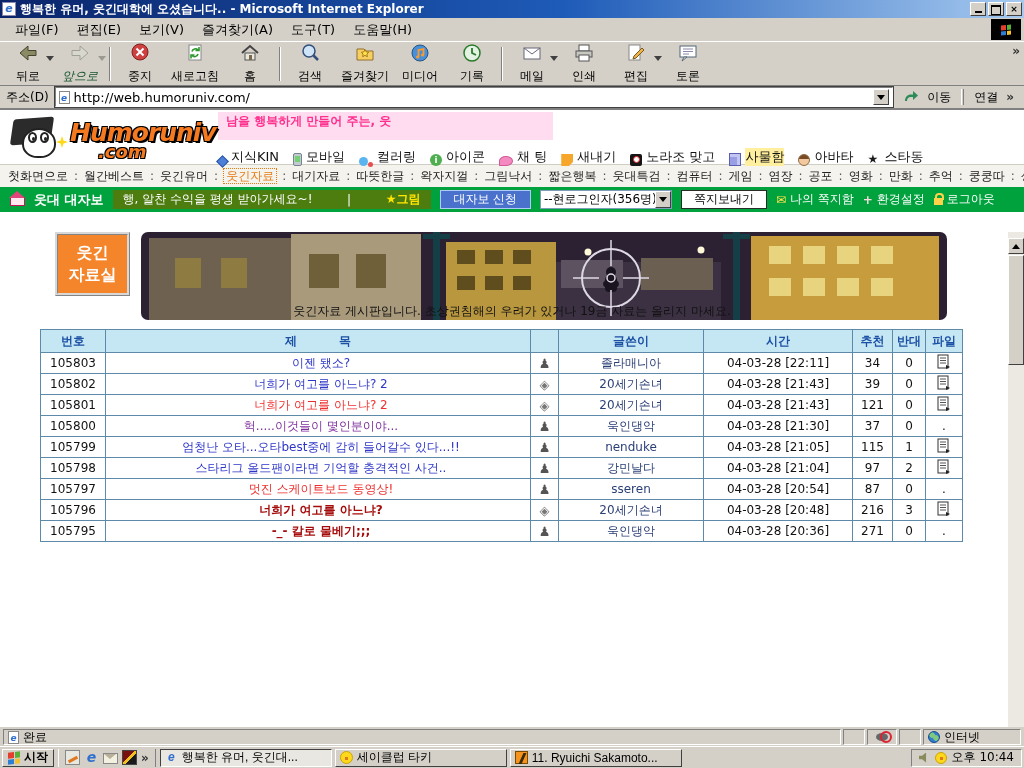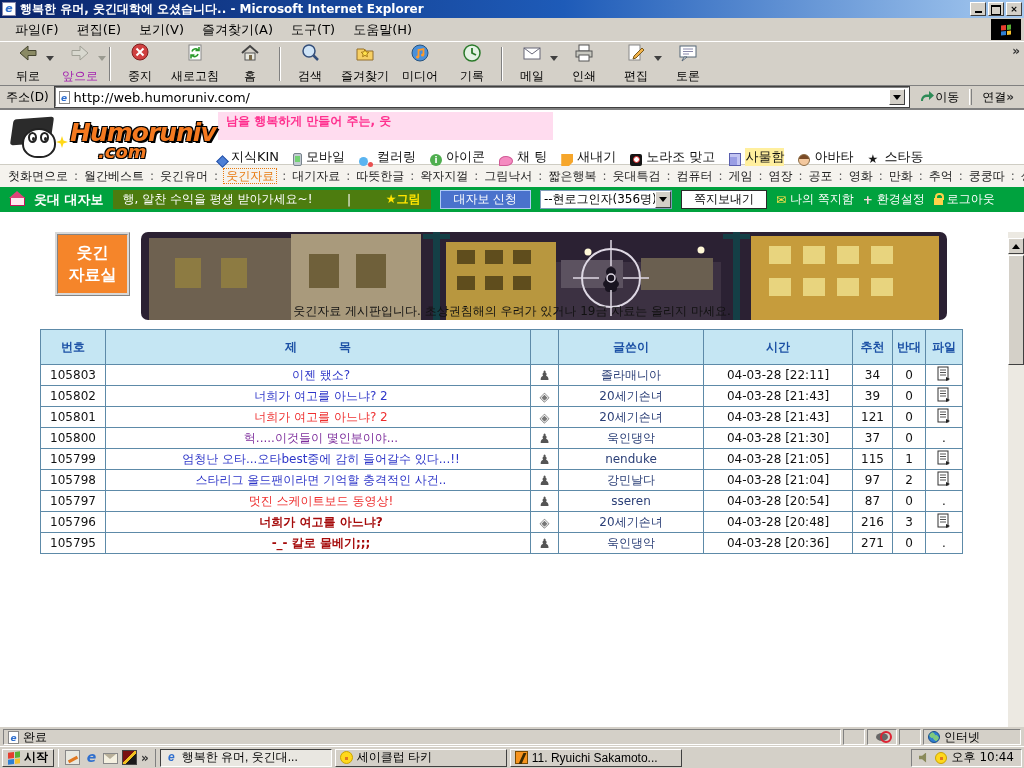--- a/index.html
+++ b/index.html
@@ -21,33 +21,33 @@
   .menubar li { padding:3px 9px; font-size:13px; color:#000; }
   .throbber { position:absolute; right:3px; top:1px; width:30px; height:21px; background:#000; display:flex; align-items:center; justify-content:center; }
   .flag { width:10px; height:10px; display:grid; grid-template-columns:1fr 1fr; gap:1px; transform:skewY(-6deg); }
   .flag i { display:block; }
   .flag i:nth-child(1){background:#e53e2e;} .flag i:nth-child(2){background:#59b037;}
   .flag i:nth-child(3){background:#2e7fd4;} .flag i:nth-child(4){background:#f5c12e;}
 
   .toolbar { height:44px; display:flex; align-items:center; padding:0 2px; border-bottom:1px solid #808080; position:relative; }
   .tbtn { display:flex; flex-direction:column; align-items:center; justify-content:center; min-width:52px; height:40px; padding:0 5px; position:relative; }
   .tbtn .tlabel { font-size:12px; color:#000; margin-top:1px; white-space:nowrap; }
-  .tbtn.disabled .tlabel { color:#a21caf; }
+  .tbtn.disabled .tlabel { color:#14532d;font-style:italic; }
   .tdrop { position:absolute; right:0px; top:12px; width:0; height:0; border-left:4px solid transparent; border-right:4px solid transparent; border-top:5px solid #404040; }
   .tbtn.disabled .tdrop { border-top-color:#9a9a90; }
   .tsep { width:2px; height:34px; border-left:1px solid #808080; border-right:1px solid #fff; margin:0 3px; }
   .tb-overflow { position:absolute; right:4px; top:2px; font-weight:bold; color:#333; font-size:12px; }
 
   .addressbar { height:24px; display:flex; align-items:center; gap:4px; padding:0 4px; border-bottom:2px solid #808080; }
   .addr-label { font-size:12px; padding:0 2px; }
   .addr-input { flex:1; height:20px; background:#fff; border:1px solid; border-color:#808080 #fff #fff #808080; outline:1px solid #404040; display:flex; align-items:center; padding:0 3px; gap:4px; }
   .addr-url { font-size:13px; color:#000; flex:1; }
   .addr-dropbtn { width:16px; height:16px; background:#d4d0c8; border:1px solid; border-color:#fff #404040 #404040 #fff; display:flex; align-items:center; justify-content:center; }
   .addr-dropbtn::after { content:""; border-left:4px solid transparent; border-right:4px solid transparent; border-top:5px solid #000; }
-  .go-btn,.links-btn { display:flex; align-items:center; gap:0; font-size:12px; padding:2px 6px; }
+  .go-btn,.links-btn { display:flex; align-items:center; gap:8px; font-size:12px; padding:2px 6px; }
   .grip { width:3px; height:16px; border-left:1px solid #fff; border-right:1px solid #808080; }
   .chev { font-weight:bold; color:#333; }
 
   
   .content { height:617px; background:#fff; position:relative; overflow:hidden; }
 
   .site-header { height:54px; display:flex; }
   .logo { width:218px; position:relative; }
   .cap { position:absolute; left:12px; top:8px; width:40px; height:26px; background:#2b2b2b; transform:skewX(-12deg) rotate(-4deg); border-radius:3px; }
   .face { position:absolute; left:22px; top:18px; width:34px; height:30px; background:#fff; border:2px solid #222; border-radius:50% 50% 45% 45%; }
@@ -119,21 +119,21 @@
   .n-light { color:#ff4040; font-weight:bold; }
   .n-dark { color:#a50b0b; font-weight:bold; }
 
   .loading-wrap { width:400px; margin:52px auto 0; position:relative; height:50px; }
   .loading-box { margin-left:30px; height:46px; border:2px solid #eba05f; border-radius:10px; background:#fdf5e6; padding:7px 12px 5px 48px; }
   .loading-text { font-size:13px; font-weight:bold; color:#333; white-space:nowrap; }
   .loading-bar { margin-top:4px; height:8px; width:300px; border:1px solid #cfcabc; background:repeating-linear-gradient(90deg,#f6f2e6 0 10px,#cfcabc 10px 12px); }
   .monitor { position:absolute; left:0; top:-4px; }
 
   table.board { margin:10px 0 0 40px; width:922px; border-collapse:collapse; font-size:12px; table-layout:fixed; }
-  table.board th { background:#c5e6f3; color:#1b50a5; font-weight:bold; height:35px; border:1px solid #5d8aa8; }
+  table.board th { background:#c5e6f3; color:#1b50a5; font-weight:bold; height:23px; border:1px solid #5d8aa8; }
   th.h-title { white-space:pre; }
   table.board td { height:21px; border:1px solid #5d8aa8; background:#fff; text-align:center; color:#111; overflow:hidden; white-space:nowrap; }
   td.c-title { text-align:left; padding-left:6px; }
   td.c-title a { text-decoration:none; cursor:pointer; }
   .t-blue { color:#2d35c8; }
   .t-red { color:#ee2e2e; }
   .t-darkred { color:#a50b0b; font-weight:bold; }
   .t-purple { color:#7d2d9c; }
   .c-author span { color:#2b3f77; }
   .c-time { color:#20304e; }

